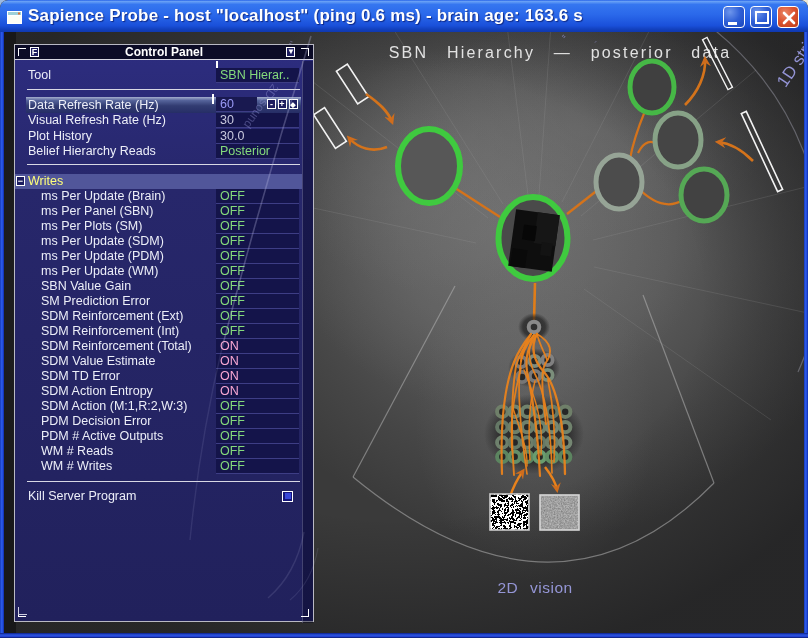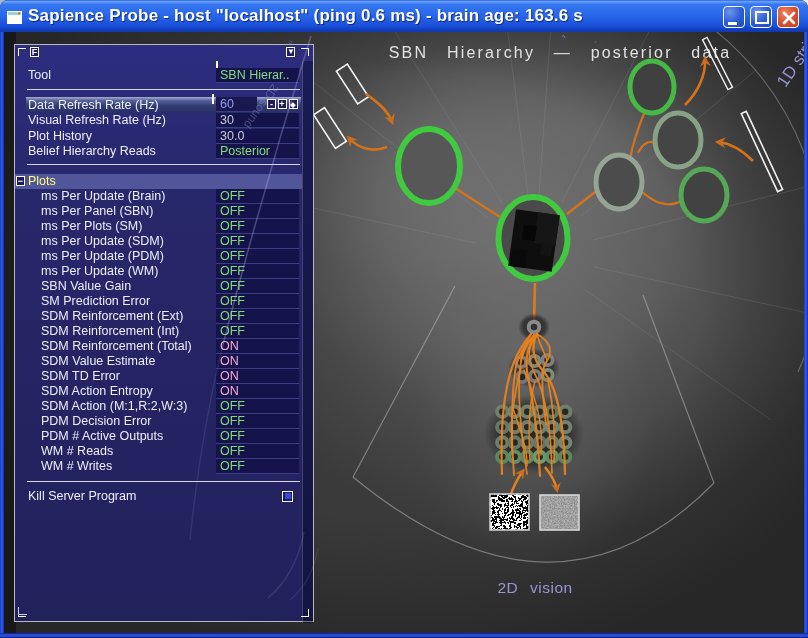--- a/index.html
+++ b/index.html
@@ -205,20 +205,21 @@
           <rect x="490" y="494" width="39" height="36" filter="url(#nz1)"></rect>
           <rect x="490" y="494" width="39" height="36" fill="none" stroke="#cccccc" stroke-width="1.6"></rect>
         </g>
 <g>
           <rect x="540" y="495" width="39" height="35" fill="#999999"></rect>
           <rect x="540" y="495" width="39" height="35" filter="url(#nz2)"></rect>
           <rect x="540" y="495" width="39" height="35" fill="none" stroke="#d6d6d6" stroke-width="1.6"></rect>
         </g>
 </svg>
   <div id="panel">
+   <div id="ptitle">Control Panel</div>
    <div class="cbrk" style="left:3px;top:3px;border-left:1.5px solid #fff;border-top:1.5px solid #fff;"></div>
    <div class="cbrk" style="right:4px;top:3px;border-right:1.5px solid #fff;border-top:1.5px solid #fff;"></div>
    <div class="mbtn" style="left:15px;top:2px;">F</div>
    <div class="mbtn" style="left:271px;top:2px;font-size:8px;">▼</div>
    <div id="ptrack"></div>
    <div class="tick" style="left:201px;top:16px;height:8px;"></div>
    <div class="row" style="top:23px;">
           <span class="lab">Tool</span>
           <span class="field"><span class="grn">SBN Hierar..</span></span>
         </div>
@@ -239,21 +240,21 @@
           <span class="lab">Plot History</span>
           <span class="field"><span class="wht">30.0</span></span>
         </div>
    <div class="row" style="top:99px;">
           <span class="lab">Belief Hierarchy Reads</span>
           <span class="field"><span class="grn">Posterior</span></span>
         </div>
    <div class="sep" style="top:119px;"></div>
    <div id="plotsbar">
           <div class="mbtn" style="left:1px;top:2px;">−</div>
-          <span style="position:absolute;left:13px;color:#ffff7a;">Plots</span>
+          <span style="position:absolute;left:13px;color:#ffff7a;">Writes</span>
         </div>
    <div class="row" style="top:144px">
           <span class="lab ind">ms Per Update (Brain)</span>
           <span class="field"><span class="off">OFF</span></span>
         </div>
 <div class="row" style="top:159px">
           <span class="lab ind">ms Per Panel (SBN)</span>
           <span class="field"><span class="off">OFF</span></span>
         </div>
 <div class="row" style="top:174px">

